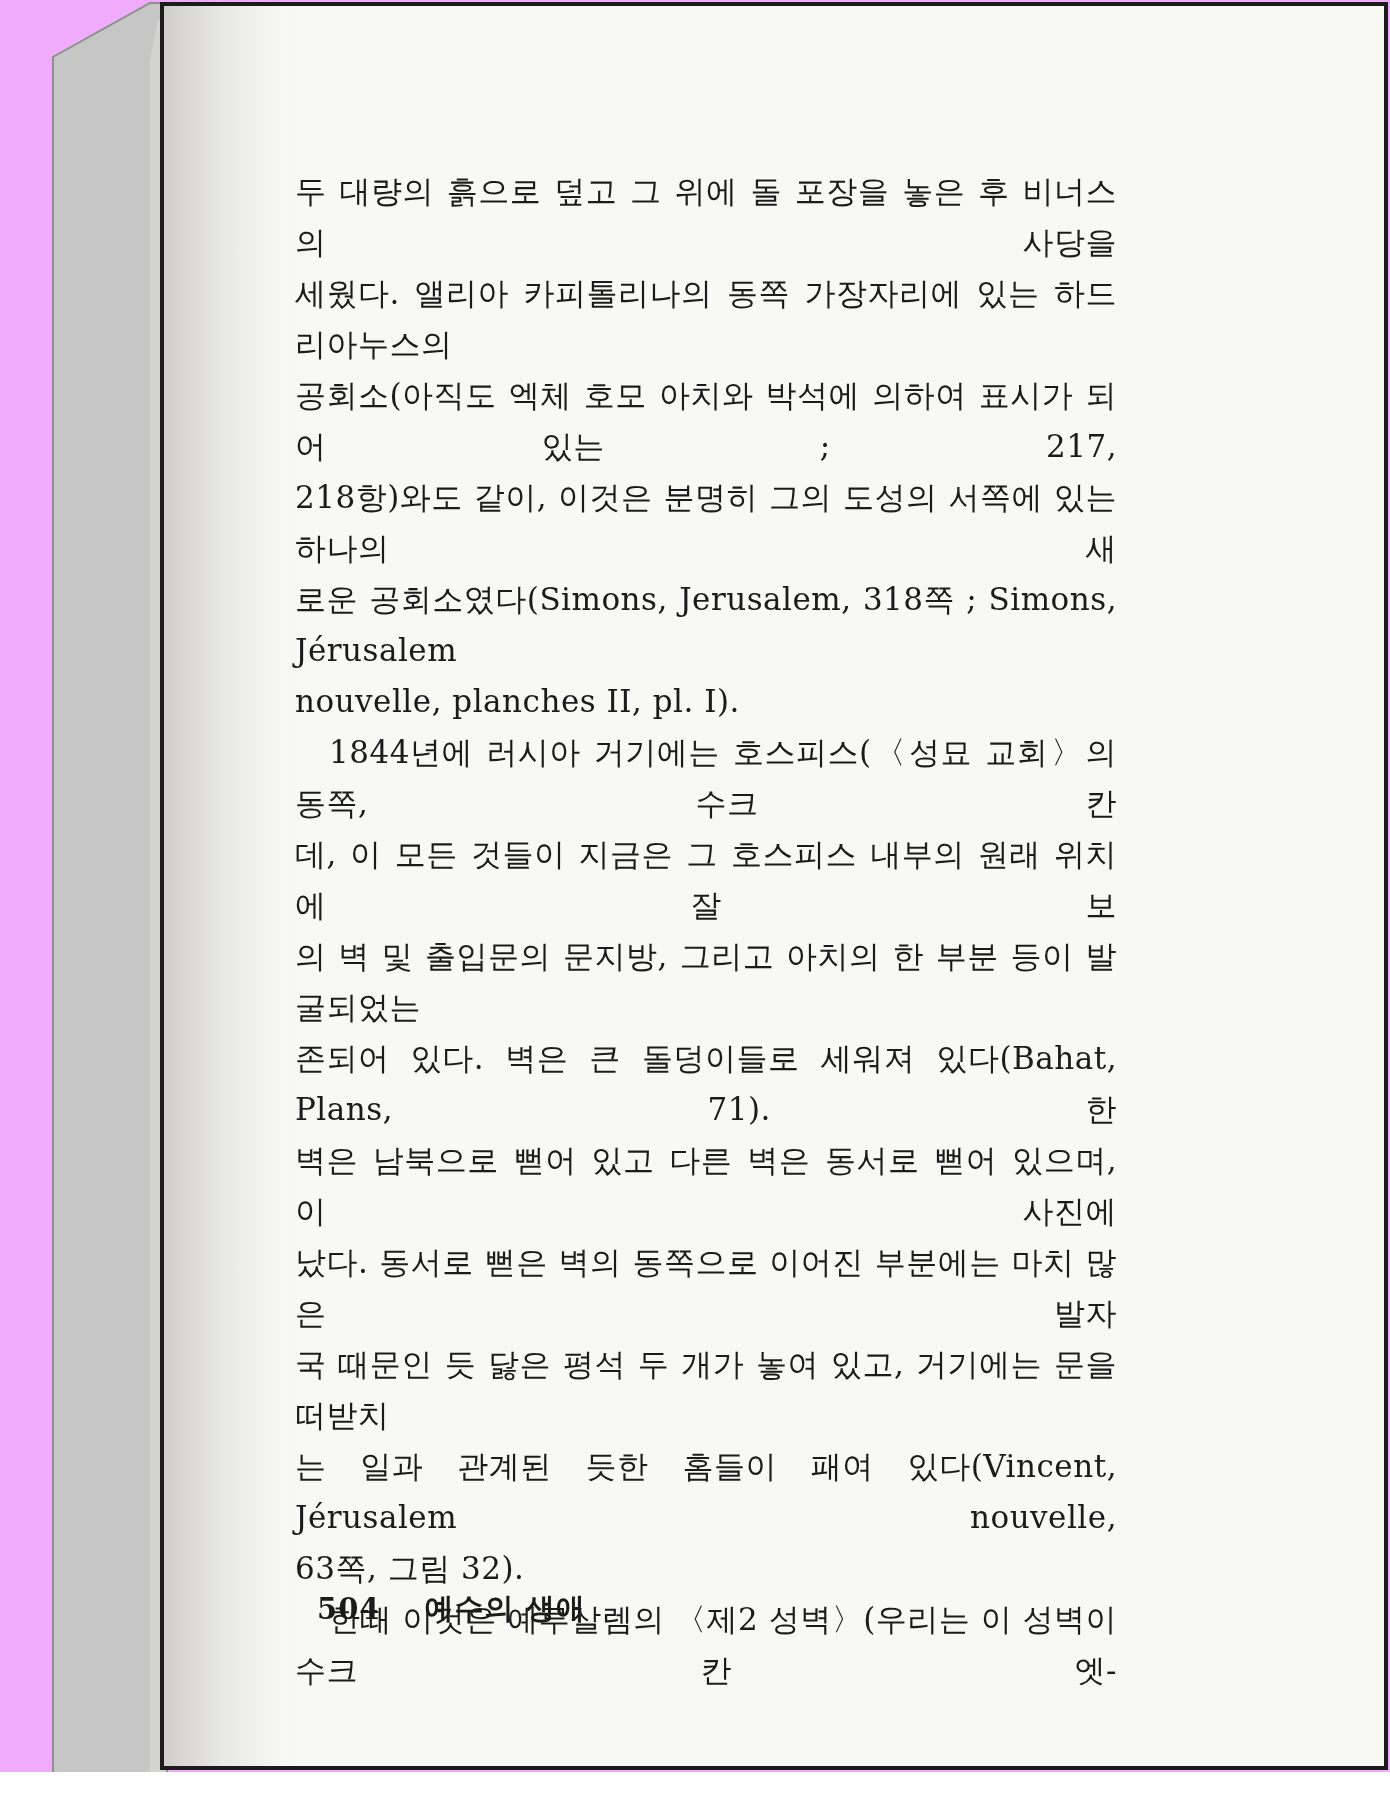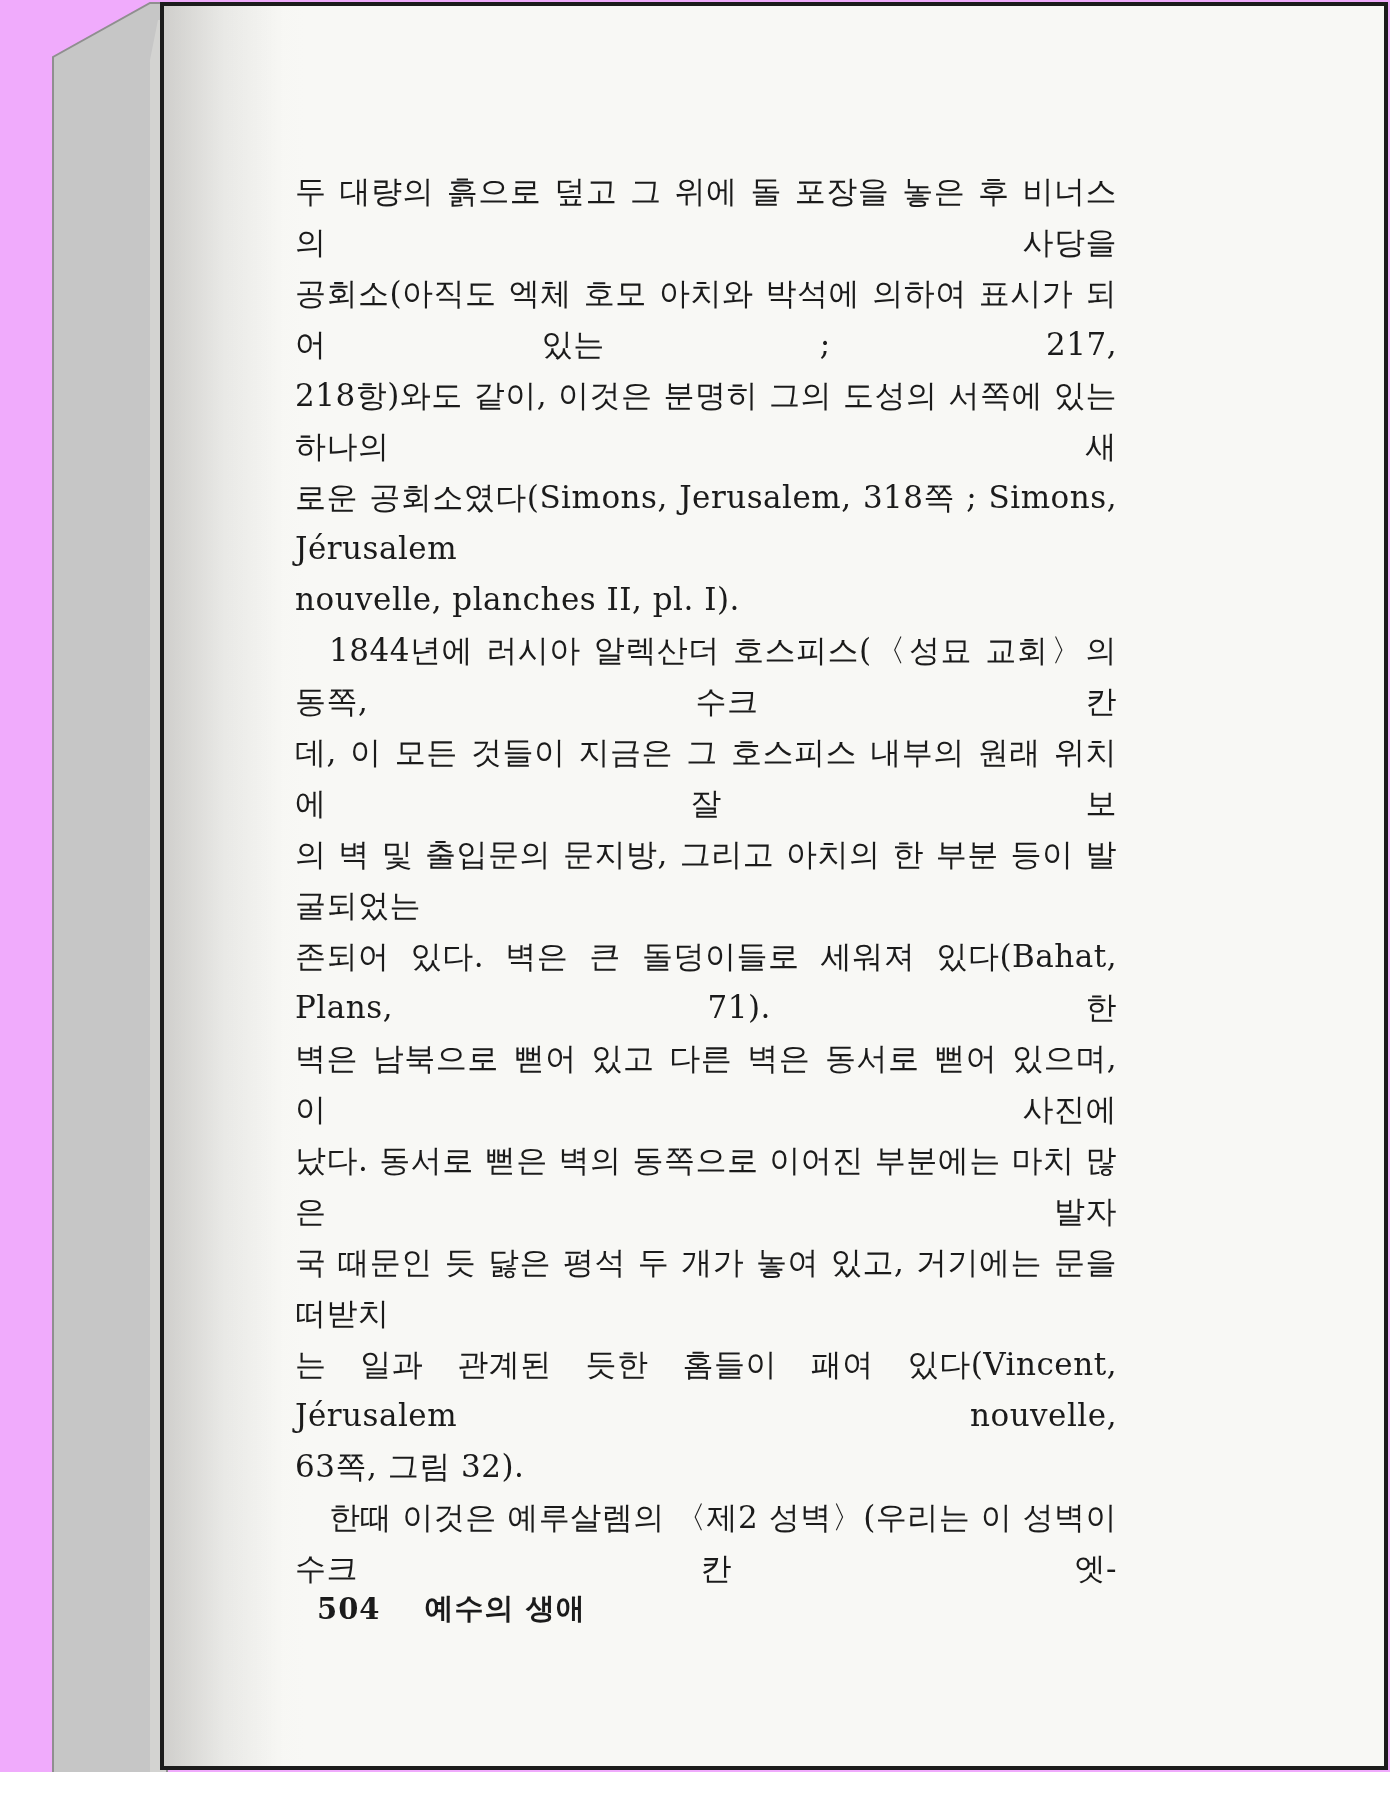--- a/index.html
+++ b/index.html
@@ -64,25 +64,26 @@
   <svg id="edge-svg" viewBox="0 0 1390 1806" xmlns="http://www.w3.org/2000/svg">
     <polygon points="150,3 167,3 167,1803 53,1803 53,57" fill="#c6c6c6" stroke="#8f8f8f" stroke-width="2"></polygon>
     <polygon points="158,20 166,20 166,1800 150,1800 150,60" fill="#d3d3d1" stroke="none"></polygon>
   </svg>
 
   <div class="book-page">
     <div class="page-inner-shade"></div>
 
     <div class="text-block">
         <div class="line"><span>두 대량의 흙으로 덮고 그 위에 돌 포장을 놓은 후 비너스의 사당을</span></div>
+        <div class="line"><span>세웠다. 앨리아 카피톨리나의 동쪽 가장자리에 있는 하드리아누스의</span></div>
         <div class="line"><span>공회소(아직도 엑체 호모 아치와 박석에 의하여 표시가 되어 있는 ; 217,</span></div>
         <div class="line"><span>218항)와도 같이, 이것은 분명히 그의 도성의 서쪽에 있는 하나의 새</span></div>
         <div class="line"><span>로운 공회소였다(Simons, </span><span class="it">Jerusalem</span><span>, 318쪽 ; Simons, </span><span class="it">Jérusalem</span></div>
         <div class="line para-end"><span class="it">nouvelle</span><span>, planches II, pl. I).</span></div>
-        <div class="line first-indent"><span>1844년에 러시아 알렉산더 호스피스(〈성묘 교회〉의 동쪽, 수크 칸</span></div>
+        <div class="line first-indent"><span>1844년에 러시아 거기에는 호스피스(〈성묘 교회〉의 동쪽, 수크 칸</span></div>
         <div class="line"><span>데, 이 모든 것들이 지금은 그 호스피스 내부의 원래 위치에 잘 보</span></div>
         <div class="line"><span>의 벽 및 출입문의 문지방, 그리고 아치의 한 부분 등이 발굴되었는</span></div>
         <div class="line"><span>존되어 있다. 벽은 큰 돌덩이들로 세워져 있다(Bahat, </span><span class="it">Plans</span><span>, 71). 한</span></div>
         <div class="line"><span>벽은 남북으로 뻗어 있고 다른 벽은 동서로 뻗어 있으며, 이 사진에</span></div>
         <div class="line"><span>났다. 동서로 뻗은 벽의 동쪽으로 이어진 부분에는 마치 많은 발자</span></div>
         <div class="line"><span>국 때문인 듯 닳은 평석 두 개가 놓여 있고, 거기에는 문을 떠받치</span></div>
         <div class="line"><span>는 일과 관계된 듯한 홈들이 패여 있다(Vincent, </span><span class="it">Jérusalem nouvelle</span><span>,</span></div>
         <div class="line para-end"><span>63쪽, 그림 32).</span></div>
         <div class="line first-indent"><span>한때 이것은 예루살렘의 〈제2 성벽〉(우리는 이 성벽이 수크 칸 엣-</span></div>
       </div>

